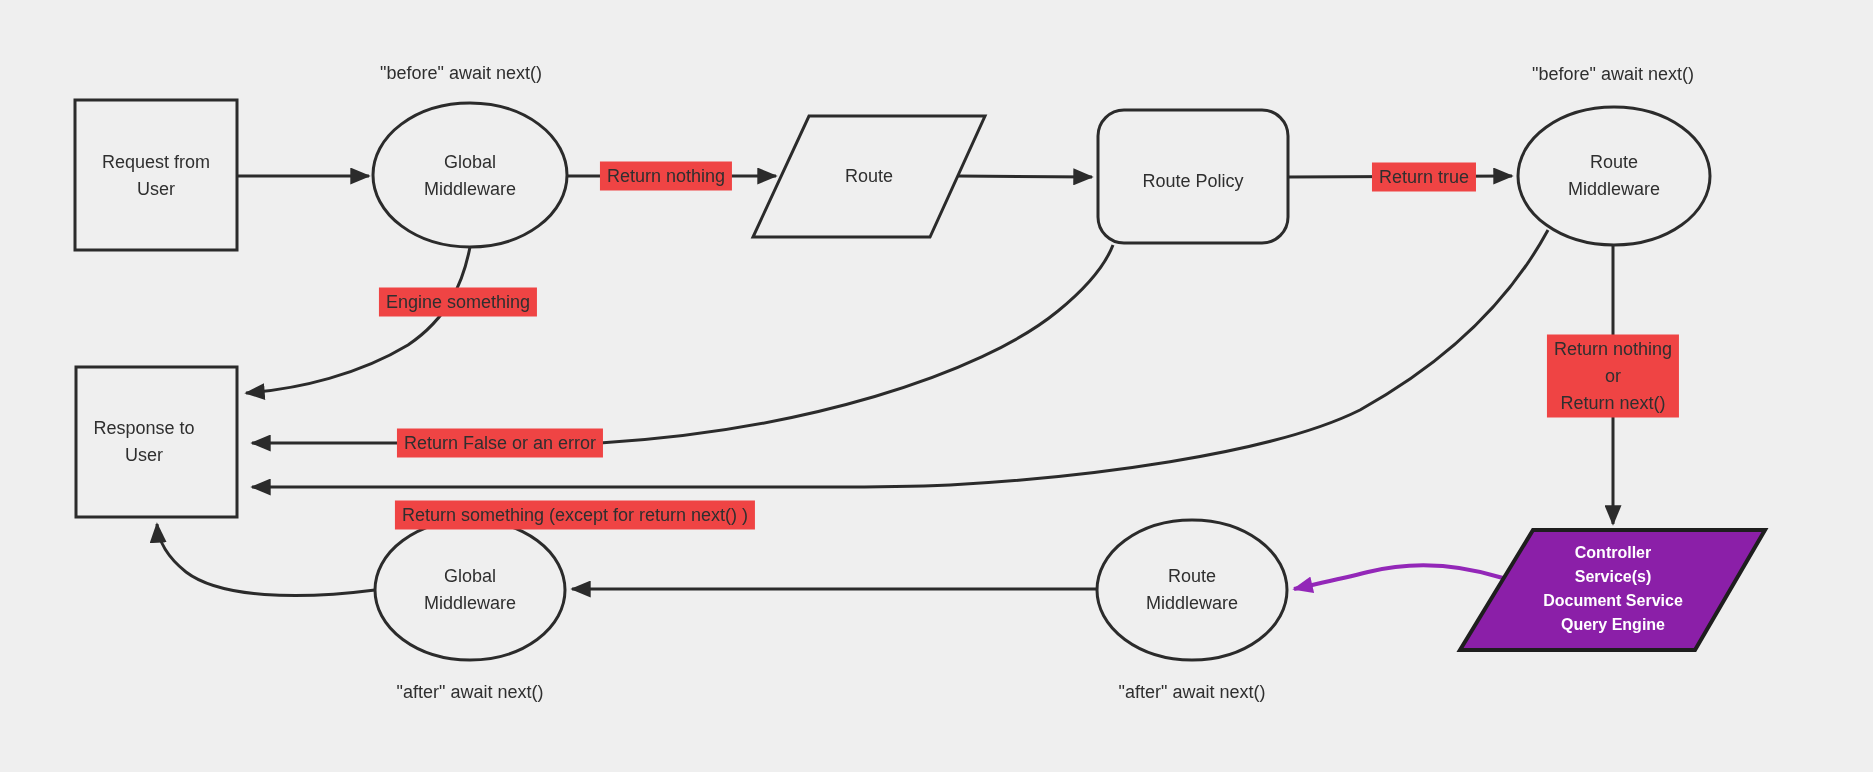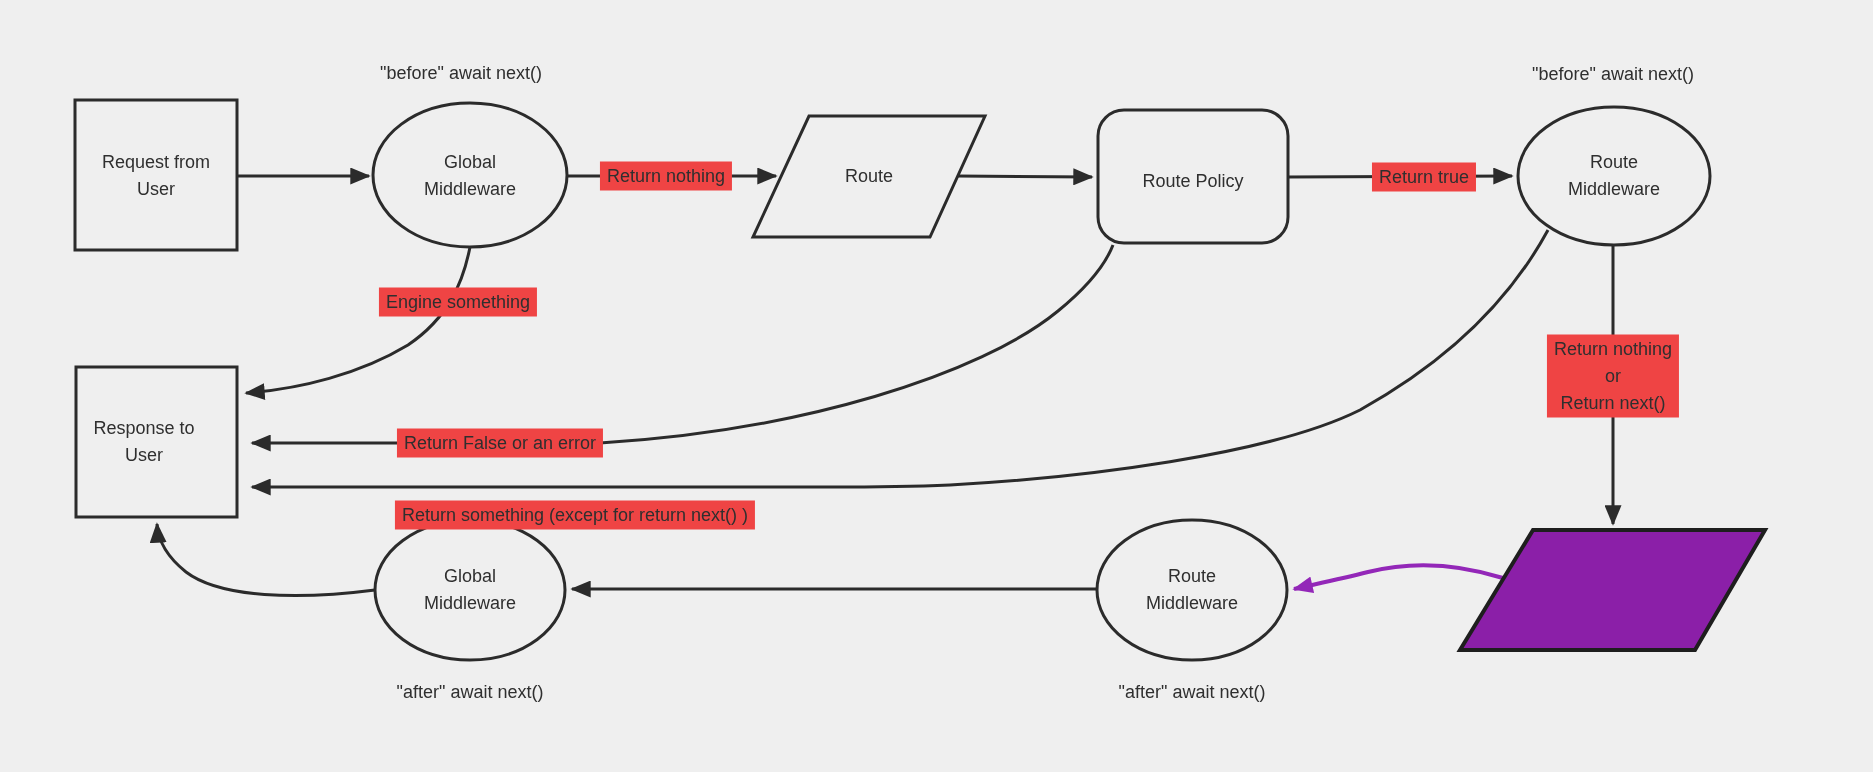--- a/index.html
+++ b/index.html
@@ -79,20 +79,24 @@
   <div class="lbl" style="left:869px;top:176px;">Route</div>
   <div class="lbl" style="left:1193px;top:181px;text-align:right;">Route Policy</div>
   <div class="lbl" style="left:1614px;top:176px;">Route
 Middleware</div>
   <div class="lbl" style="left:144px;top:442px;">Response to
 User</div>
   <div class="lbl" style="left:470px;top:590px;">Global
 Middleware</div>
   <div class="lbl" style="left:1192px;top:590px;">Route
 Middleware</div>
+  <div class="lbl purple" style="left:1613px;top:589px;">Controller
+Service(s)
+Document Service
+Query Engine</div>
 
   <div class="lbl bg" style="left:666px;top:176px;">Return nothing</div>
   <div class="lbl bg" style="left:1397px;top:177px;margin-left:27px;">Return true</div>
   <div class="lbl bg" style="left:458px;top:302px;">Engine something</div>
   <div class="lbl bg" style="left:484px;top:443px;margin-left:16px;">Return False or an error</div>
   <div class="lbl bg" style="left:575px;top:487px;margin-top:28px;">Return something (except for return next() )</div>
   <div class="lbl bg" style="left:1613px;top:376px;">Return nothing
 or
 Return next()</div>
 

